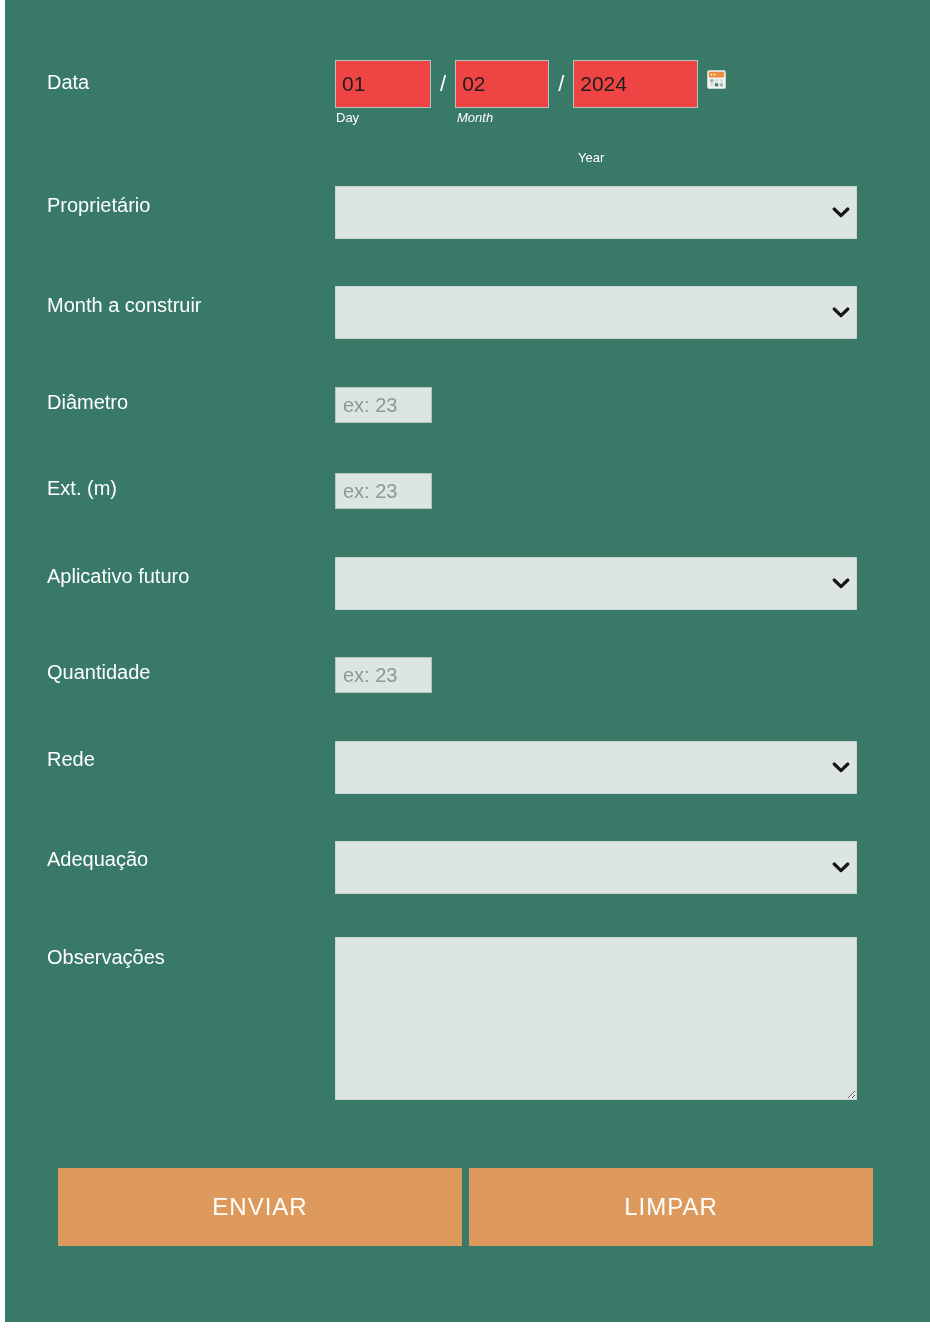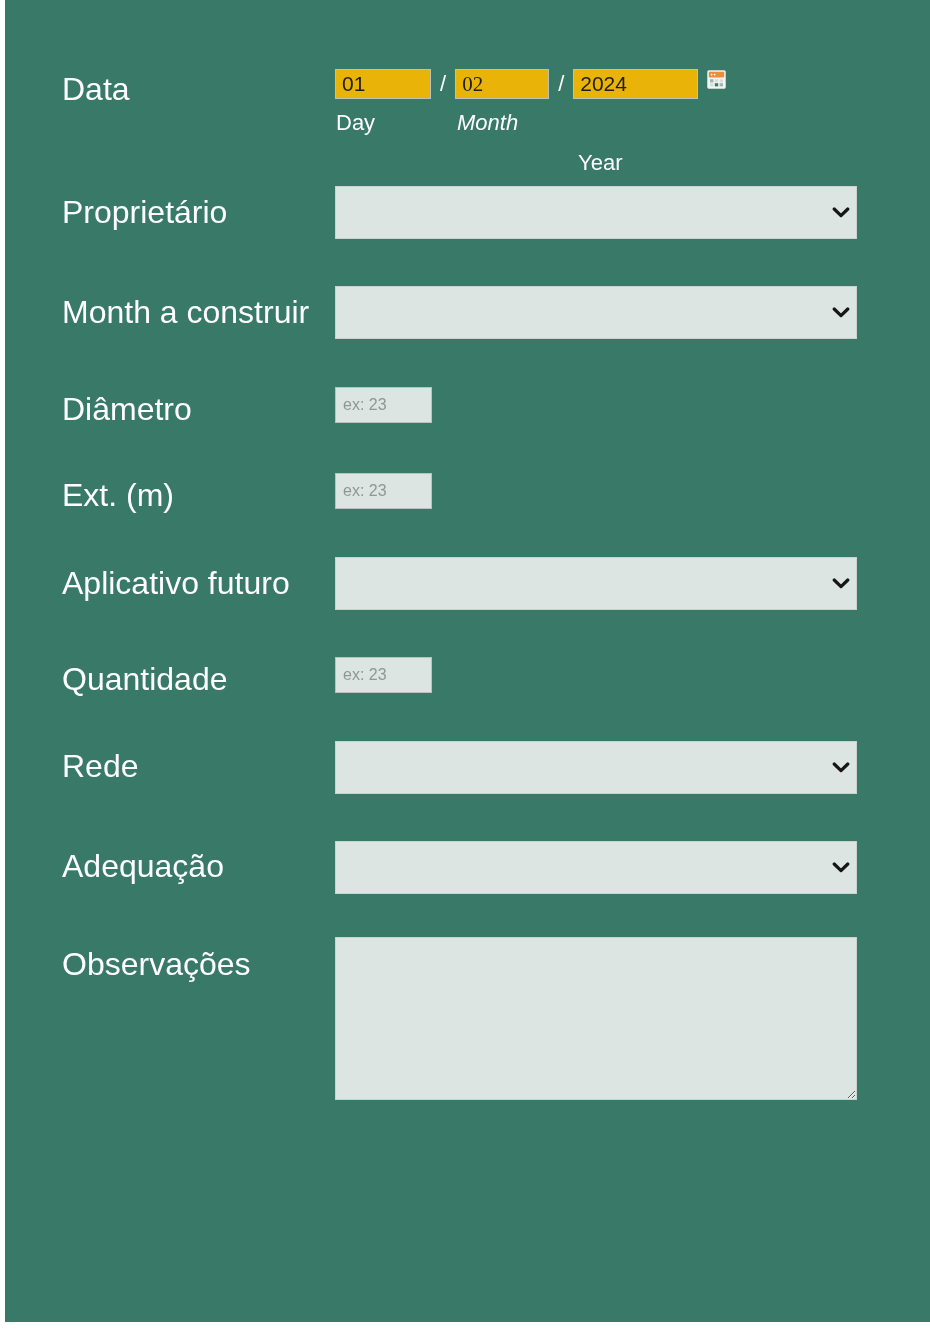--- a/index.html
+++ b/index.html
@@ -12,66 +12,66 @@
   }
   .page {
     position: relative;
     margin-left: 5px;
     width: 925px;
     height: 1322px;
     background: #387968;
   }
   .flabel {
     position: absolute;
-    left: 57px;
-    color: #ffffff;
-    font-size: 32px;
+    left: 42px;
+    color: #ffffff;
+    font-size: 20px;
     font-weight: 400;
     white-space: nowrap;
   }
   
   .date-row {
     position: absolute;
     left: 330px; top: 65px;
     display: flex;
     align-items: center;
     height: 38px;
   }
   .date-input {
-    height: 30px;
-    background: #eab308;
+    height: 48px;
+    background: #ef4444;
     border: 1px solid #b9c2be;
     font-family: inherit;
     font-size: 21px;
     color: #1e1e1e;
     padding: 2px 6px;
     border-radius: 0;
   }
   .w-day   { width: 96px; }
-  .w-month { width: 94px; font-family: Liberation Serif, serif; }
+  .w-month { width: 94px; }
   .w-year  { width: 125px; }
   .date-sep {
     color: #ffffff;
     font-size: 22px;
     margin: 0 9px;
   }
   .cal-btn {
     margin-left: 9px;
     margin-top: -10px;
     width: 19px; height: 19px;
     padding: 0; border: none;
     background: transparent;
     cursor: pointer;
     line-height: 0;
   }
   .dmy {
     position: absolute;
     top: 110px;
     color: #ffffff;
-    font-size: 22px;
+    font-size: 13px;
   }
   .dmy-day   { left: 331px; }
   .dmy-month { left: 452px; font-style: italic; }
   .dmy-year  { left: 573px; margin-top: 40px; }
   
   .sel-wrap {
     position: absolute;
     left: 330px;
     width: 522px; height: 53px;
   }
@@ -97,21 +97,21 @@
   }
   
   .small-input {
     position: absolute;
     left: 330px;
     width: 97px; height: 36px;
     background: #dce5e1;
     border: 1px solid #b9c2be;
     border-radius: 0;
     font-family: inherit;
-    font-size: 16px;
+    font-size: 20px;
     color: #333333;
     padding: 2px 7px;
   }
   .small-input::placeholder { color: #8d9793; opacity: 1; }
   
   .obs-textarea {
     position: absolute;
     left: 330px; top: 937px;
     width: 522px; height: 163px;
     background: #dce5e1;
@@ -230,14 +230,18 @@
     <span class="sel-chevron">
       <svg width="18" height="12" viewBox="0 0 18 12">
           <path d="M2.2 2 L9 8.6 L15.8 2" fill="none" stroke="#161616" stroke-width="3.2" stroke-linecap="round" stroke-linejoin="round"></path>
         </svg>
     </span>
   </div>
 
   <span class="flabel" style="top:946px">Observações</span>
   <textarea class="obs-textarea" style=""></textarea>
 
+  <div class="btn-row">
+    <button class="action-btn">ENVIAR</button>
+    <button class="action-btn">LIMPAR</button>
+  </div>
 
 </div>
 
 </body></html>

